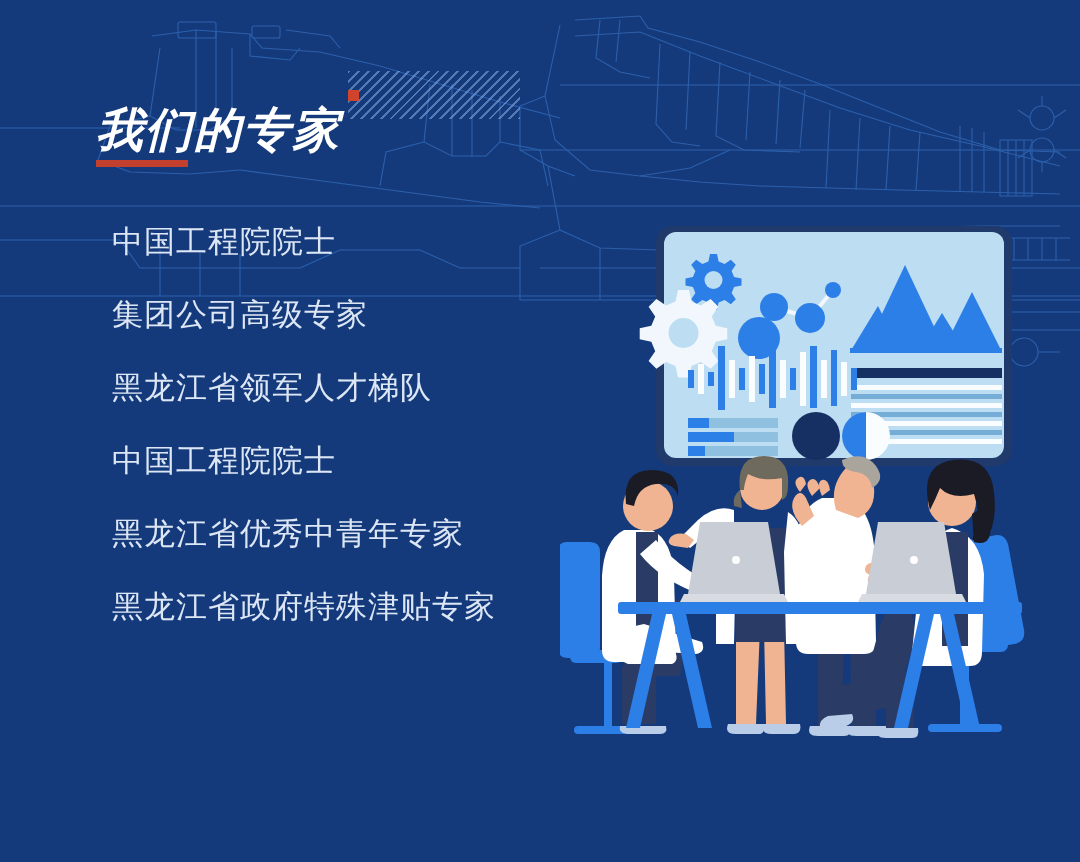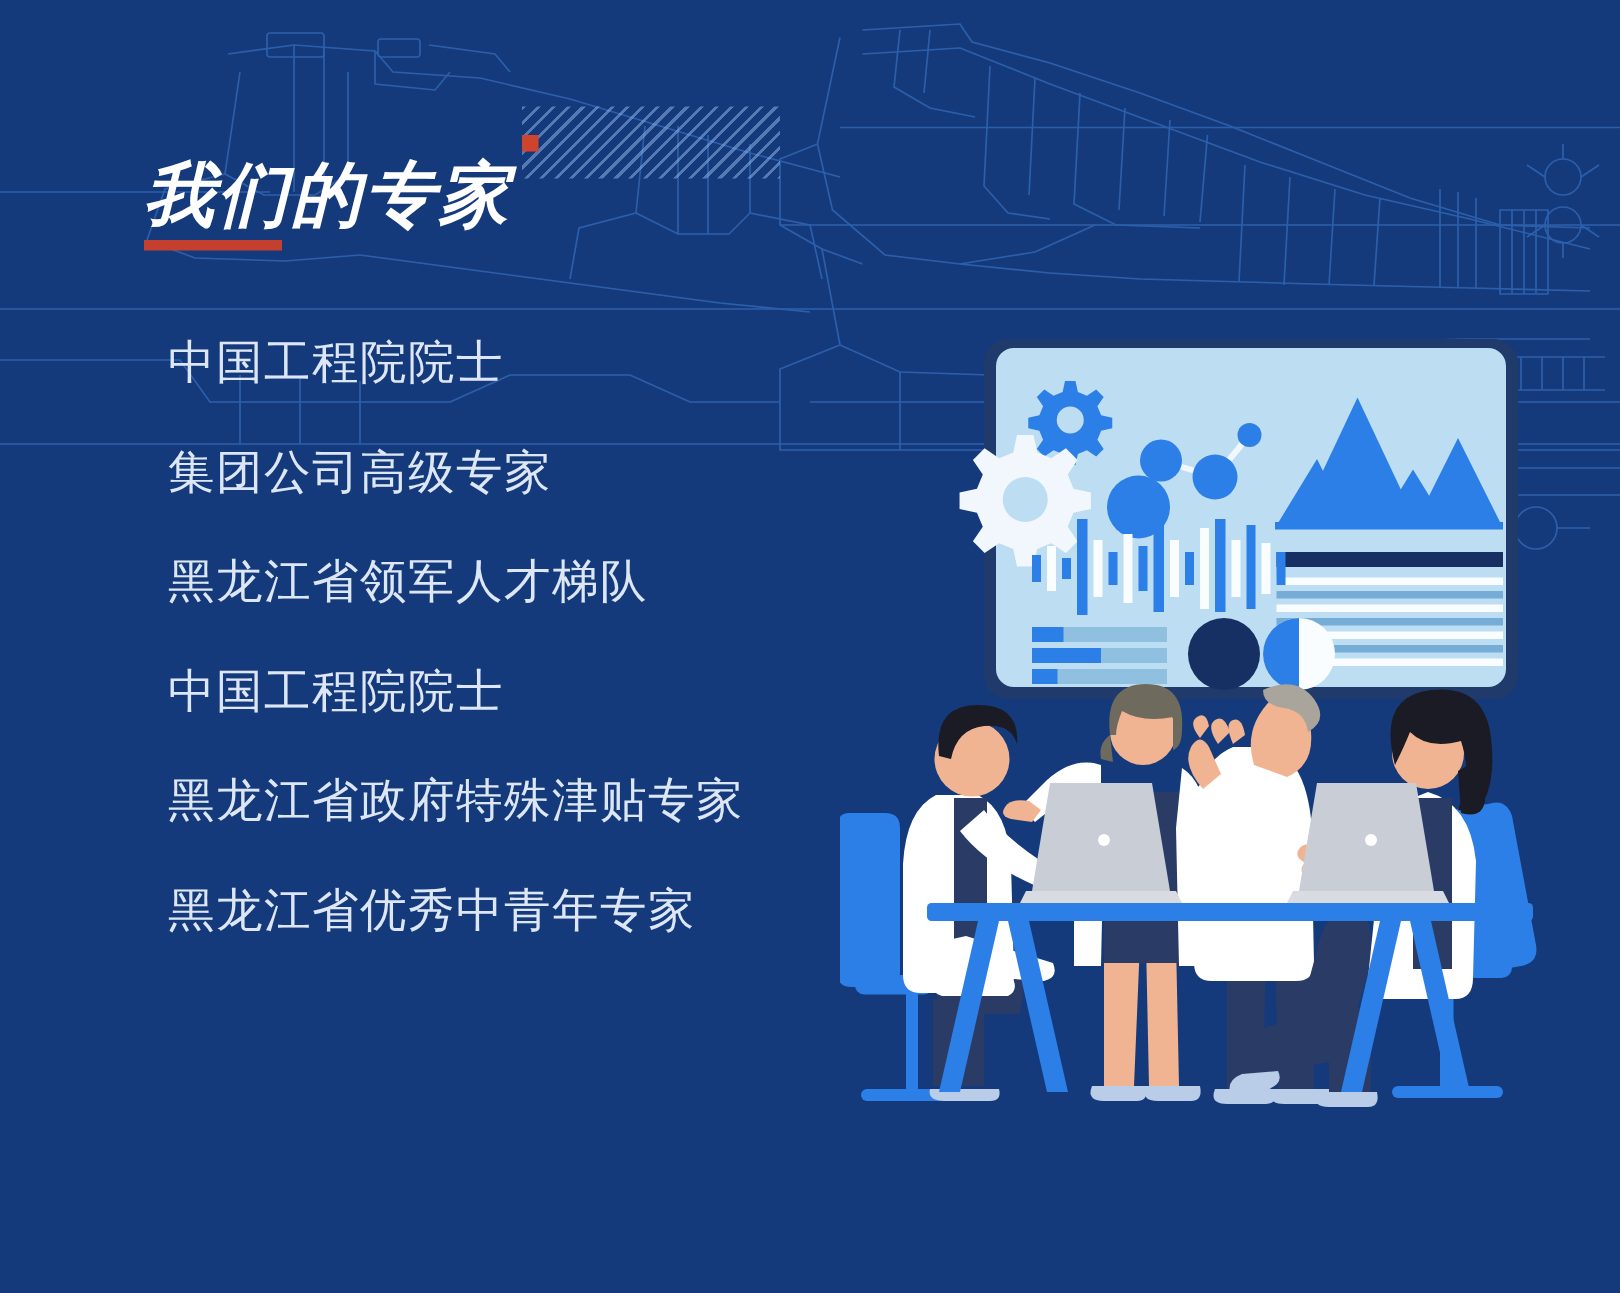--- a/index.html
+++ b/index.html
@@ -125,22 +125,22 @@
       <h1 id="page-title">我们的专家</h1>
     </div>
 
     <div id="title-rule"></div>
 
     <ul id="expert-list">
       <li>中国工程院院士</li>
       <li>集团公司高级专家</li>
       <li>黑龙江省领军人才梯队</li>
       <li>中国工程院院士</li>
+      <li>黑龙江省优秀中青年专家</li>
       <li>黑龙江省政府特殊津贴专家</li>
-      <li>黑龙江省优秀中青年专家</li>
     </ul>
   </div>
 
   <svg id="illustration" viewBox="0 0 520 560">
 
     <g>
       <rect x="96" y="16" width="356" height="240" rx="16" fill="#1F3A6B"></rect>
       <rect x="104" y="22" width="340" height="226" rx="12" fill="#BDDDF2"></rect>
 
       <g fill="#2D7FE8">

